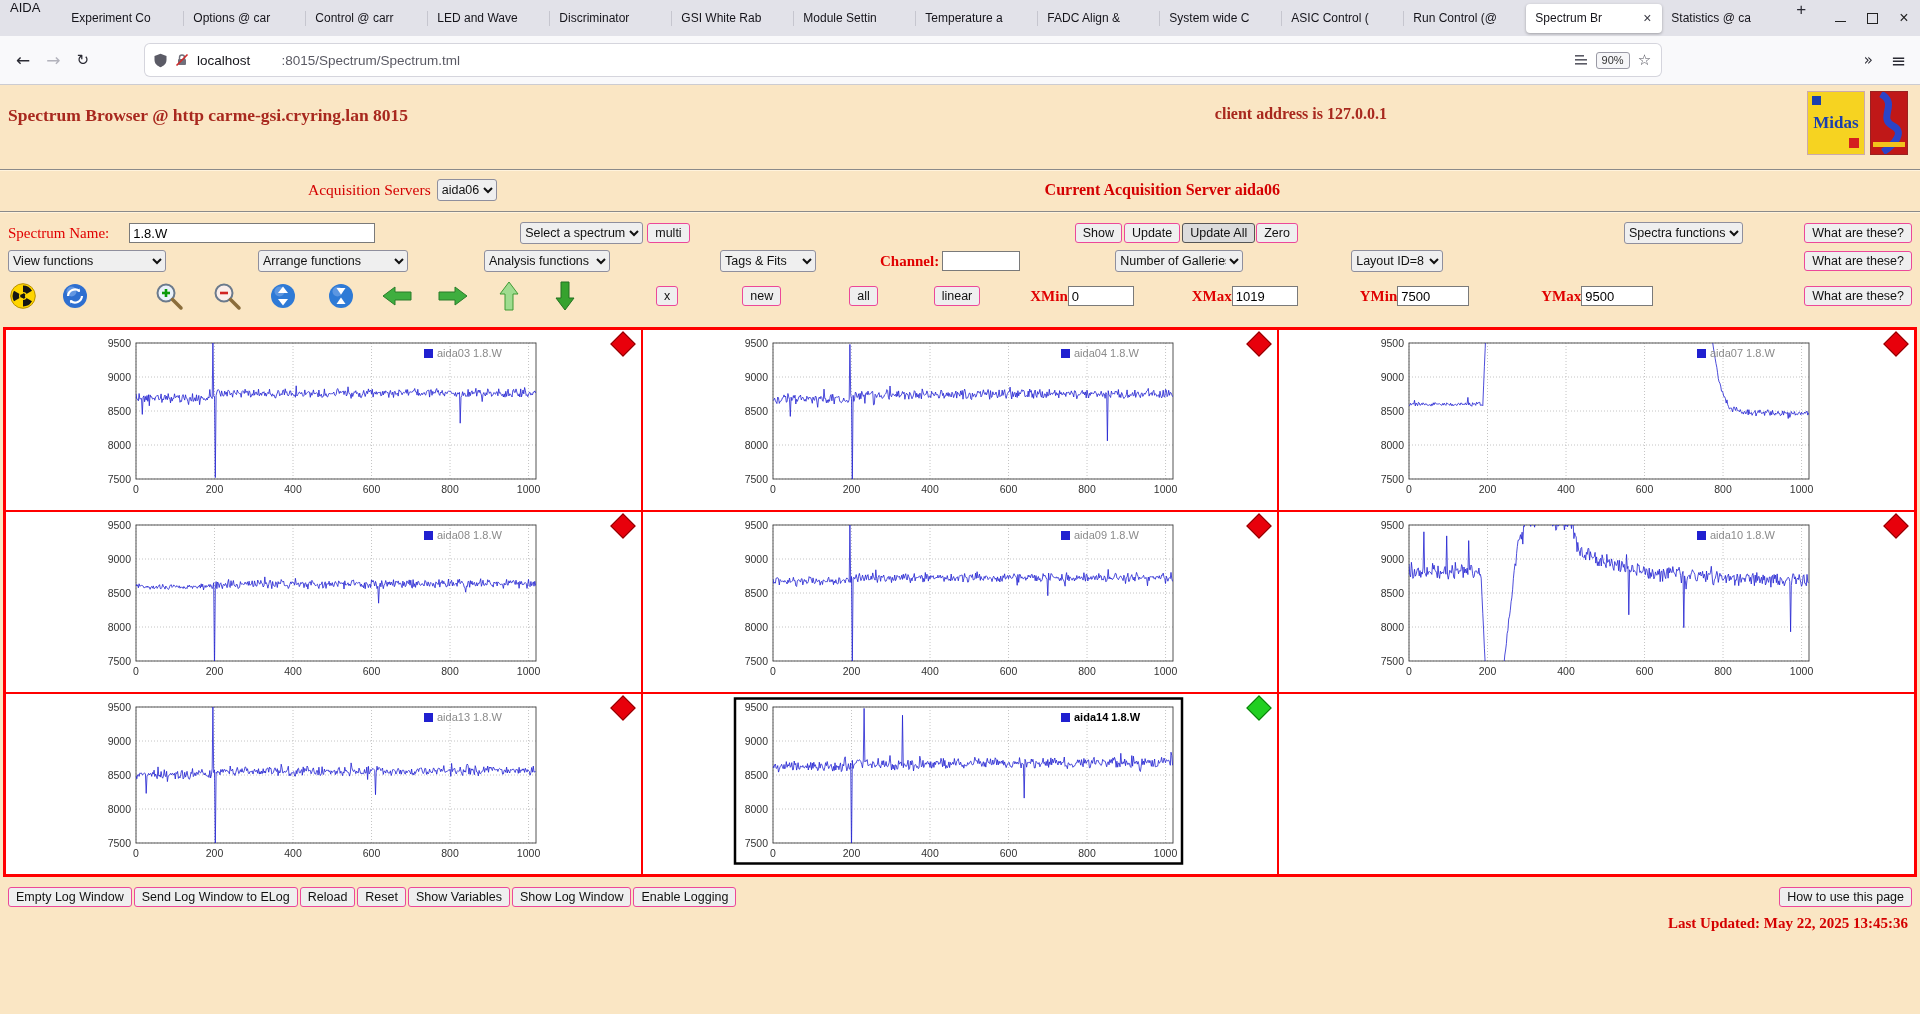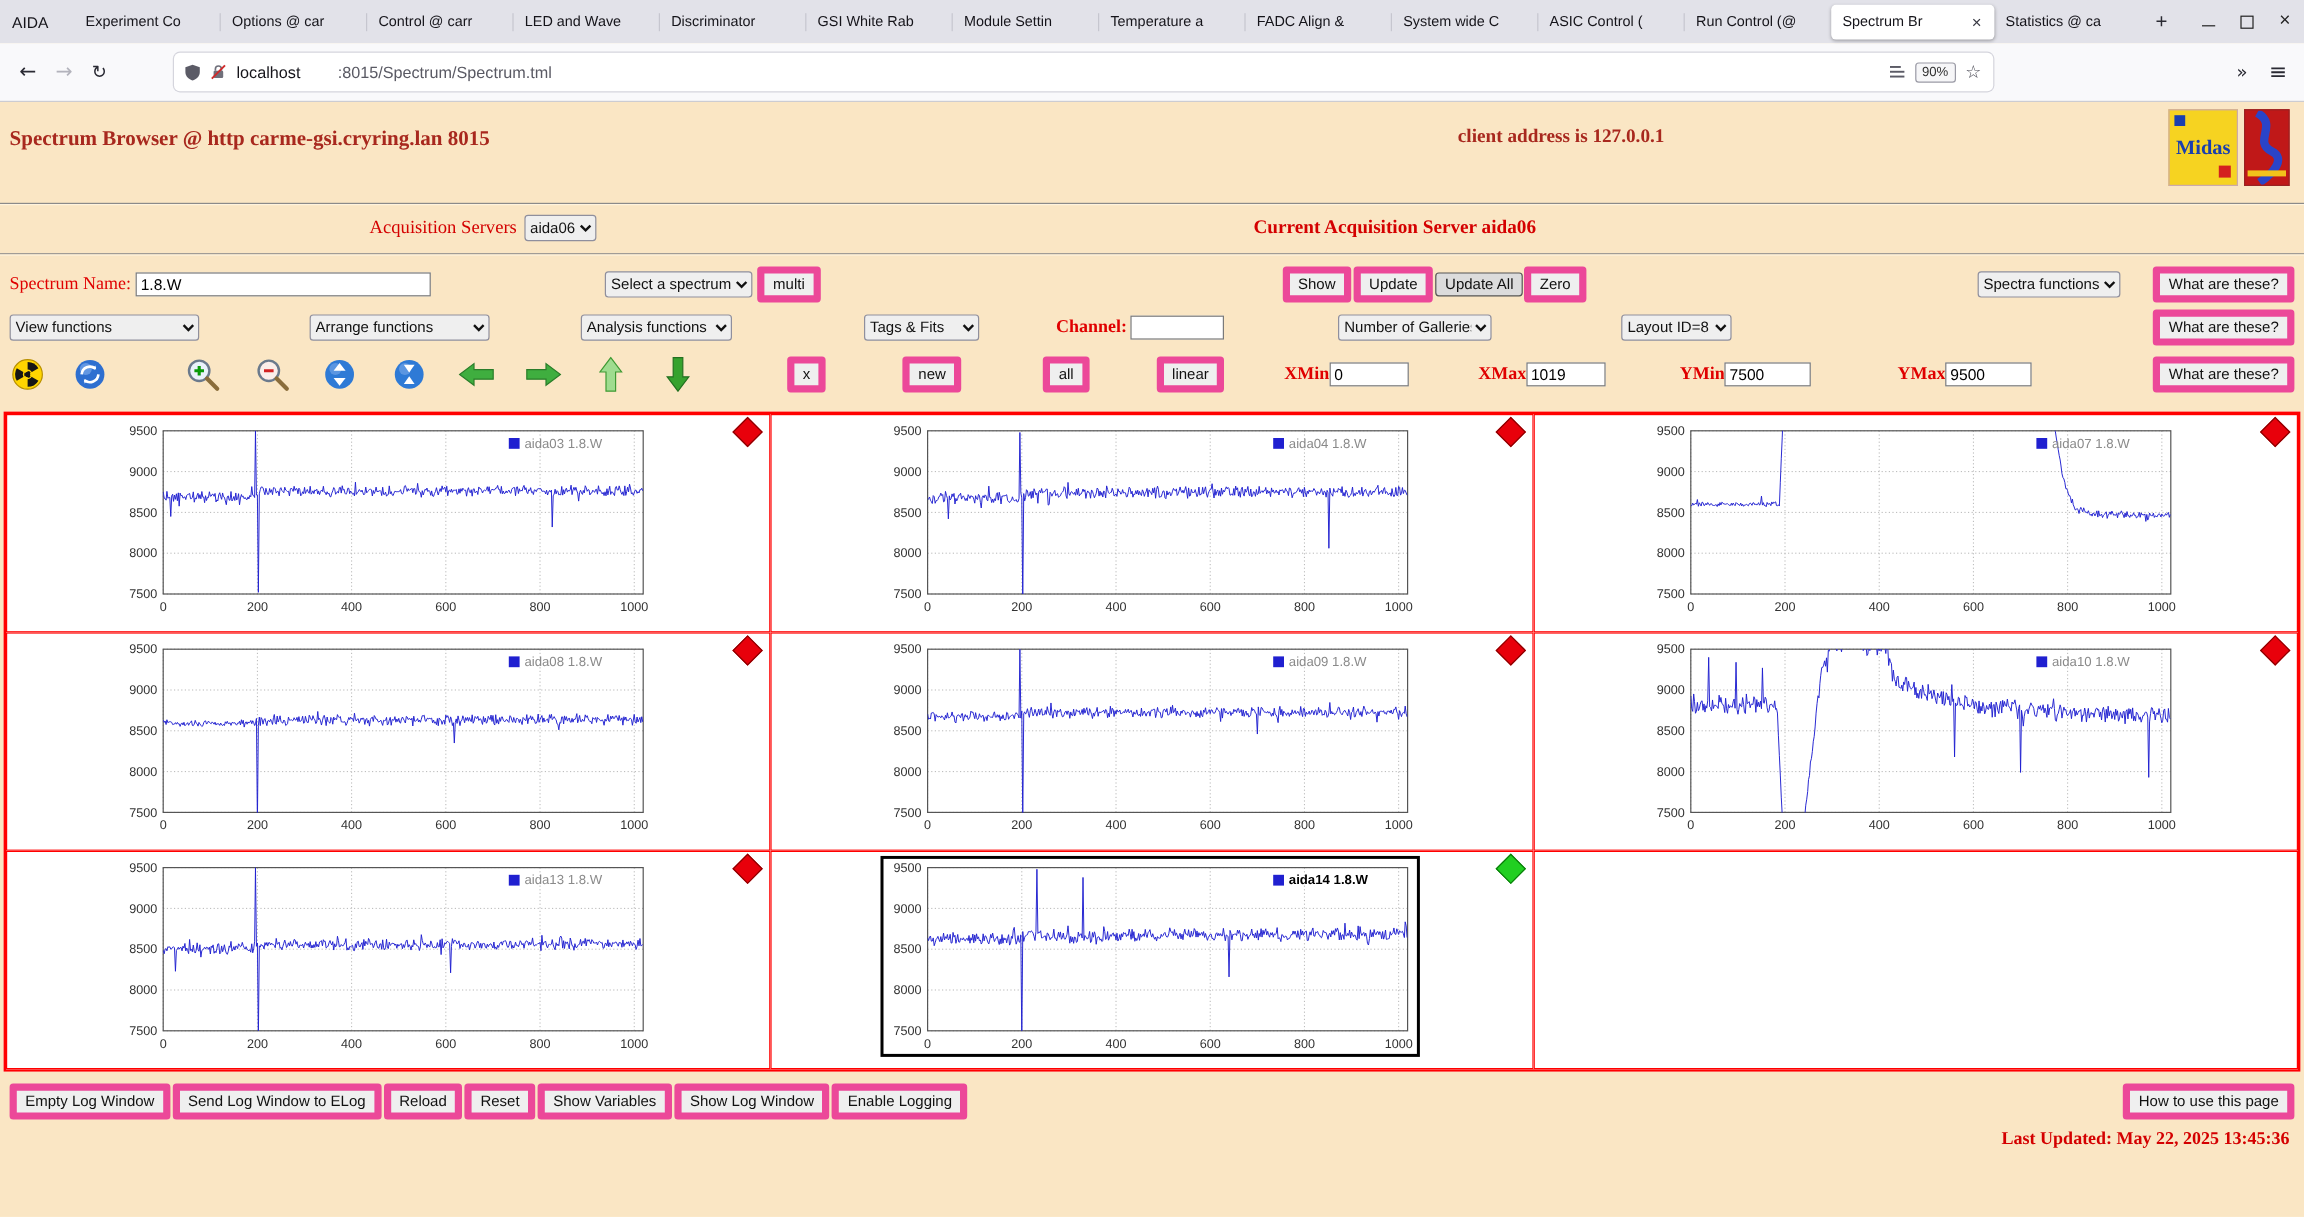--- a/index.html
+++ b/index.html
@@ -1,20 +1,20 @@
 <!DOCTYPE html>
 <html><head>
 <meta charset="utf-8">
 <style>
   html,body{margin:0;padding:0;}
   body{width:1920px;height:1014px;overflow:hidden;background:#fae6c4;font-family:"Liberation Serif",serif;}
   .screen{width:1920px;height:1014px;display:flex;flex-direction:column;}
 
   
-  .tabbar{height:36px;background:#e2e2e9;display:flex;align-items:center;flex-shrink:0;}
+  .tabbar{height:36px;background:#e2e2e9;display:flex;align-items:flex-start;flex-shrink:0;}
   .app-label{font:13px "Liberation Sans",sans-serif;color:#15141a;margin:0 22px 0 10px;}
   .tabs{display:flex;align-items:center;height:100%;}
   .tab{height:29px;margin:3px 0;padding:0 9px;border-radius:4px;display:flex;align-items:center;
        width:104px;min-width:0;color:#15141a;font:12px "Liberation Sans",sans-serif;position:relative;cursor:default;}
   .tab + .tab::before{content:"";position:absolute;left:-1px;top:7px;bottom:7px;width:1px;background:#c6c6cf;}
   .tab.active{background:#fff;box-shadow:0 1px 3px rgba(0,0,0,.3);width:118px;z-index:2;}
   .tab.active::before, .tab.active + .tab::before{display:none;}
   .tab-label{white-space:nowrap;overflow:hidden;flex:1;}
   .tab-close{margin-left:4px;color:#3a3a44;font:14px "Liberation Sans",sans-serif;padding:0 2px;}
   .newtab{font:17px "Liberation Sans",sans-serif;color:#2a2a33;padding:0 10px;margin-left:2px;}
@@ -53,21 +53,21 @@
 
   hr.rule{border:none;border-top:1px solid #8a8a8a;border-bottom:1px solid #fff3dd;margin:8px 0 6px 0;}
 
   .acq-row{display:flex;align-items:center;height:26px;padding:0 8px;}
   .acq-label{color:#d40000;font-size:15.5px;margin-left:300px;margin-right:6px;}
   .acq-current{color:#d40000;font-weight:bold;font-size:16px;margin-left:auto;margin-right:632px;}
 
   .ctl-row{display:flex;align-items:center;padding:3px 8px;}
   .red-label{color:#e00000;font-size:15px;}
   .red-label.b{font-weight:bold;}
-  .btn{font:12.5px "Liberation Sans",sans-serif;color:#111;background:#efefef;border:6px solid #ec4899;
+  .btn{font:12.5px "Liberation Sans",sans-serif;color:#111;background:#efefef;border:1px solid #ec4899;
        border-radius:3px;padding:2px 7px;white-space:nowrap;}
   .btn.pressed{background:#dcdcdc;border:1.5px solid #555;}
   .sel{font:12.5px "Liberation Sans",sans-serif;color:#111;background:#efefef;border:1px solid #8f8f9d;
        border-radius:3px;height:22px;}
   .ti{font:13px "Liberation Sans",sans-serif;border:1px solid #7a7a7a;background:#fff;height:18px;padding:0 3px;}
   .ml-auto{margin-left:auto;}
   .icon{display:inline-flex;align-items:center;justify-content:center;}
 
   
   .grid{margin:10px 3px 0 3px;display:grid;grid-template-columns:repeat(3,1fr);grid-auto-rows:182px;
@@ -205,21 +205,21 @@
     <div class="acq-row">
       <span class="acq-label">Acquisition Servers</span>
       <select class="sel"><option>aida06</option></select>
       <span class="acq-current">Current Acquisition Server aida06</span>
     </div>
 
     <hr class="rule">
 
     <div class="ctl-row">
       <span class="red-label">Spectrum Name:</span>
-      <input class="ti" style="width: 238px; margin-left: 4px;" value="1.8.W">
+      <input class="ti" style="width: 238px; margin-left: 20px;" value="1.8.W">
       <select class="sel" style="margin-left:145px"><option>Select a spectrum</option></select>
       <button class="btn" style="margin-left:4px">multi</button>
       <button class="btn" style="margin-left:385px">Show</button>
       <button class="btn" style="margin-left:2px">Update</button>
       <button class="btn pressed" style="margin-left:2px">Update All</button>
       <button class="btn" style="margin-left:1px">Zero</button>
       <select class="sel" style="margin-left:326px"><option>Spectra functions</option></select>
       <button class="btn ml-auto">What are these?</button>
     </div>
 

